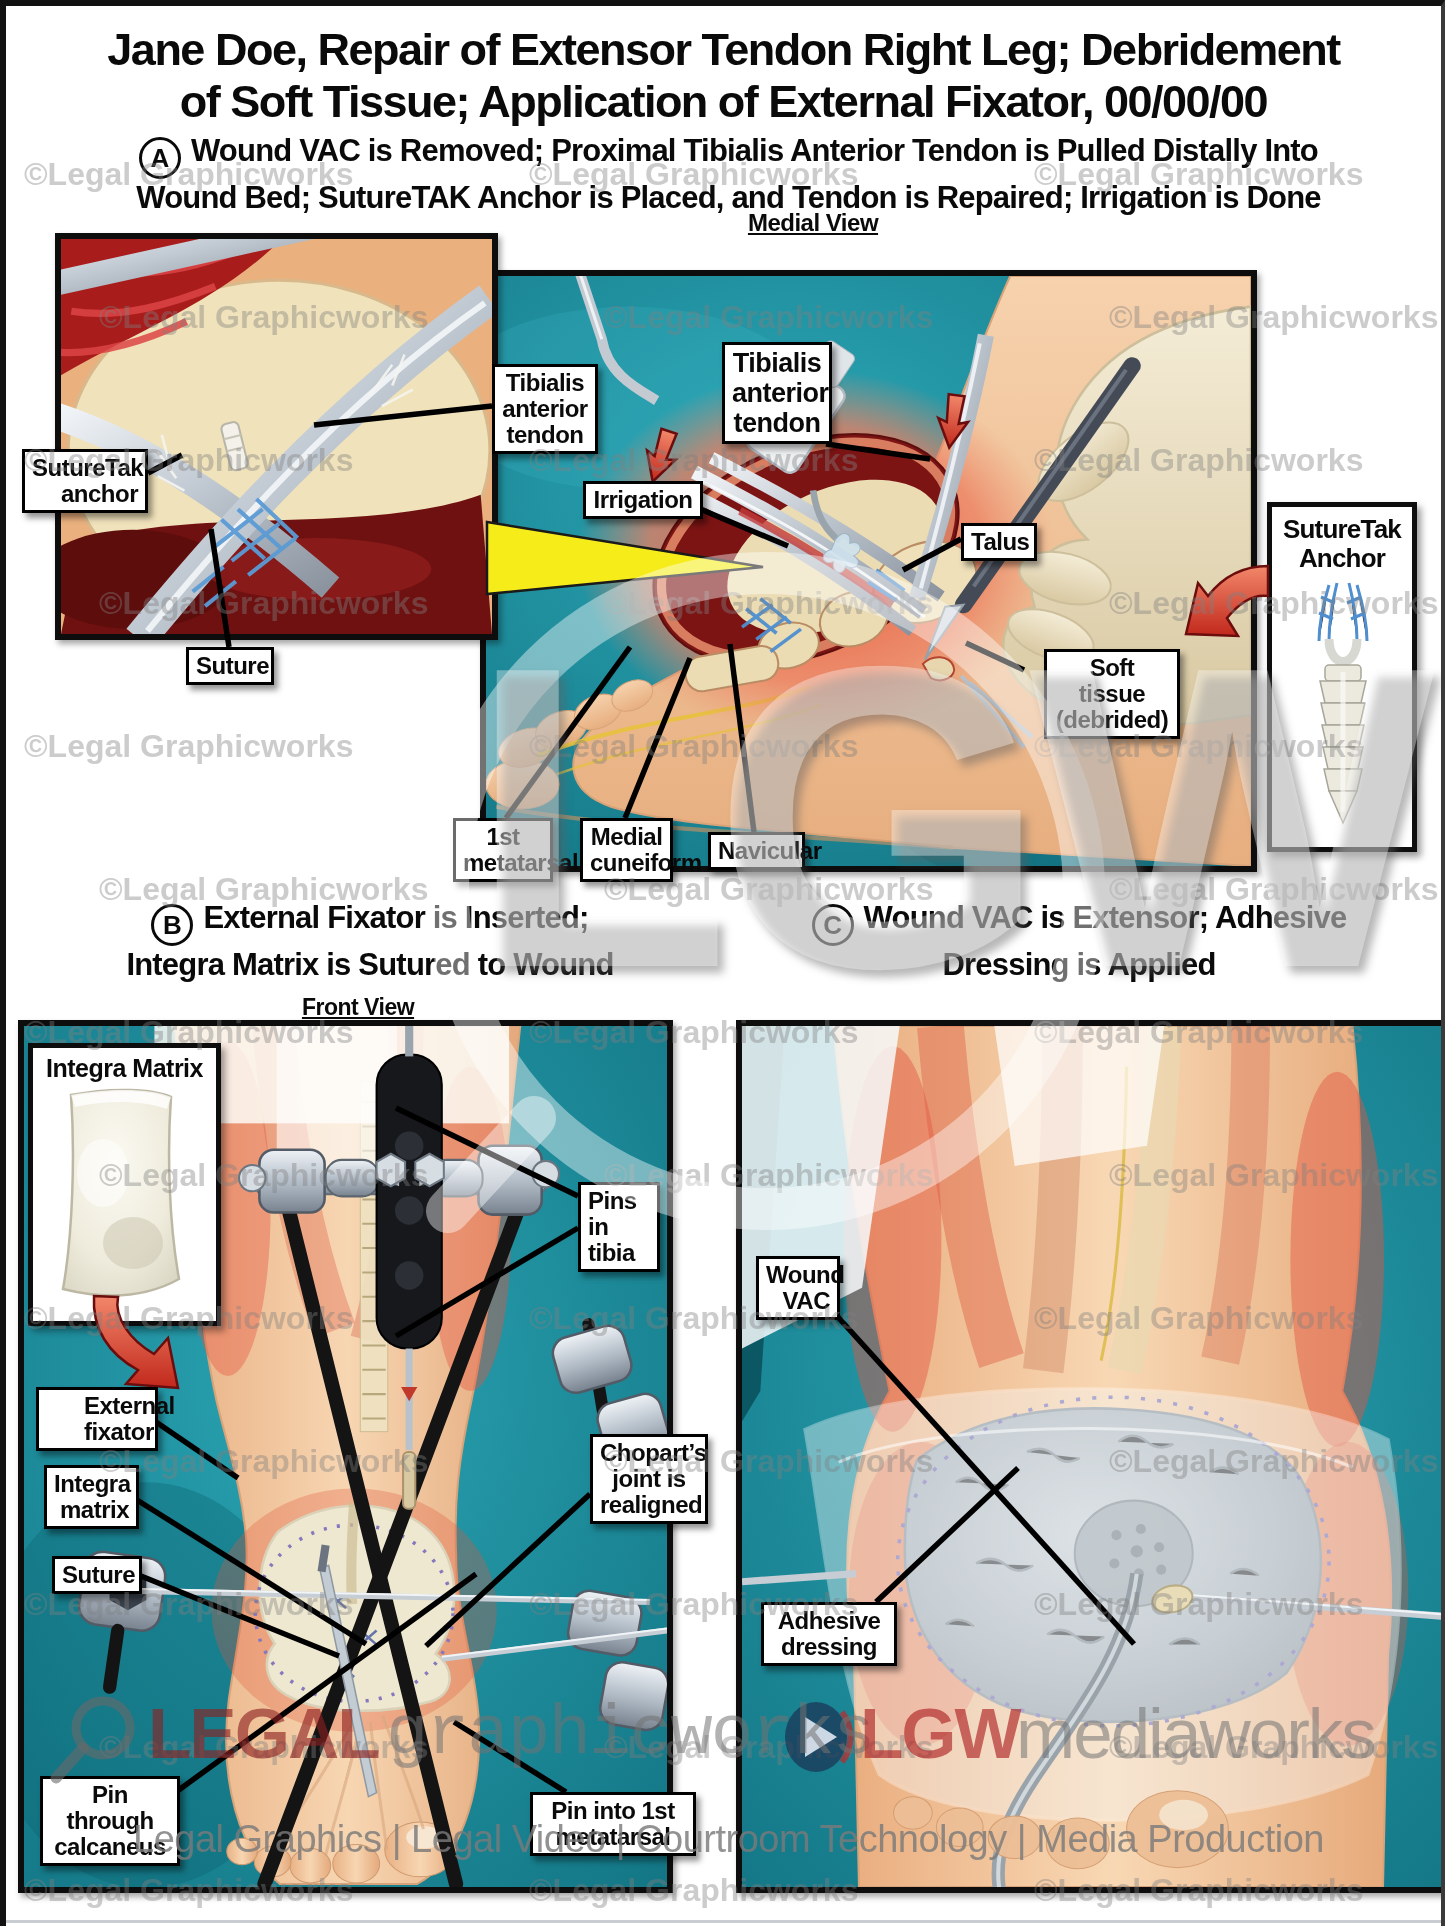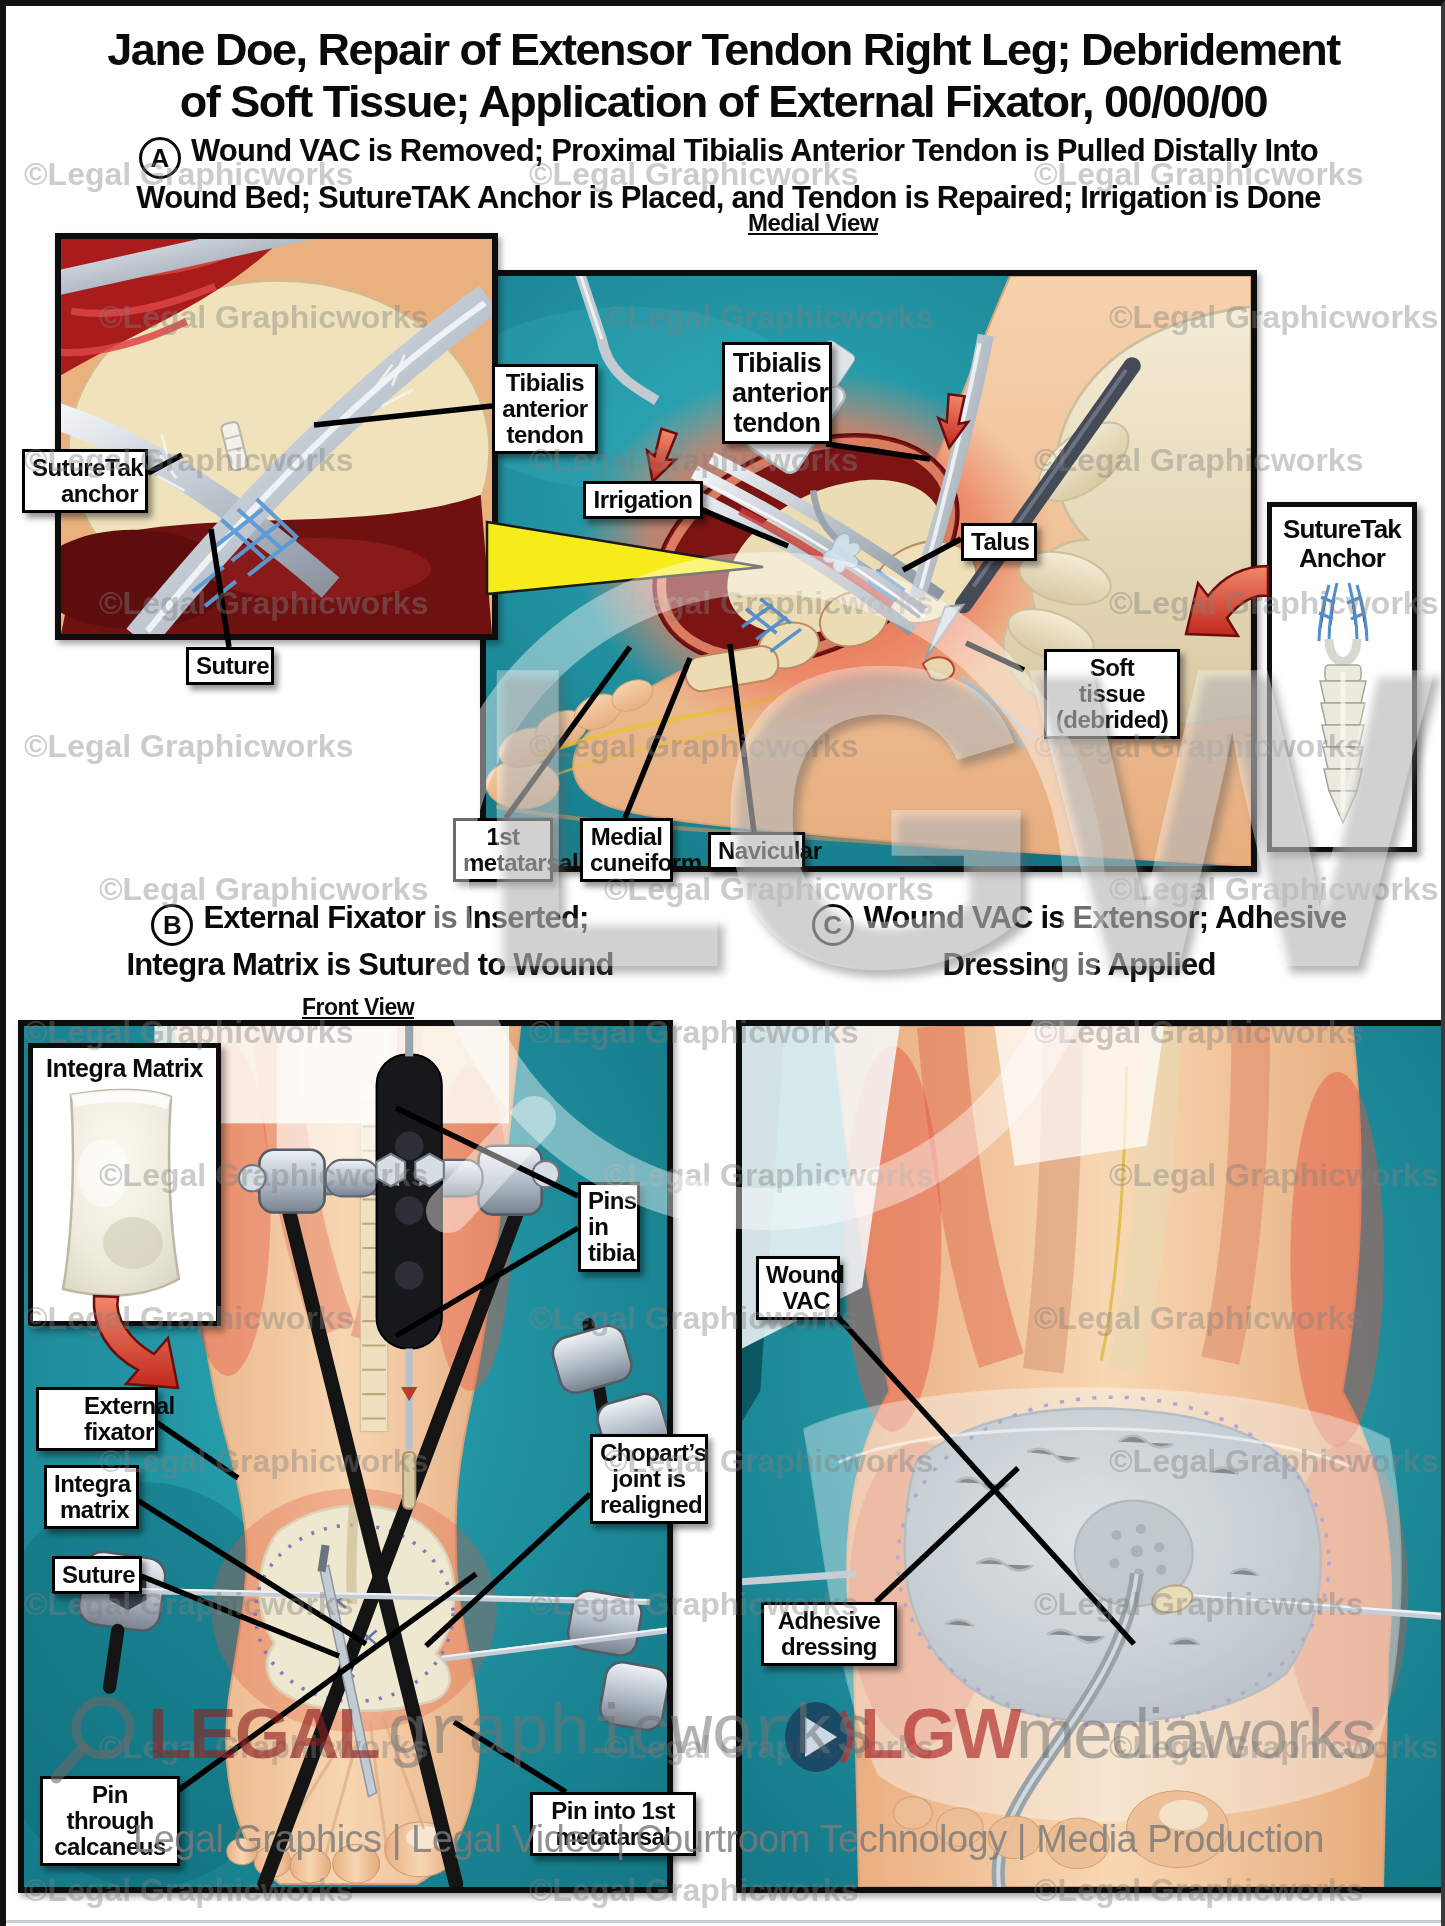--- a/index.html
+++ b/index.html
@@ -496,21 +496,21 @@
   <div class="abs lbl" style="left:577px;top:475px;width:120px;">Irrigation</div>
   <div class="abs lbl" style="left:955px;top:517px;width:76px;">Talus</div>
   <div class="abs lbl" style="left:1018px;top:643px;width:136px;margin-left:20px;">Soft tissue
 (debrided)</div>
   <div class="abs lbl" style="left:447px;top:812px;width:100px;">1st
 metatarsal</div>
   <div class="abs lbl" style="left:574px;top:812px;width:93px;">Medial
 cuneiform</div>
   <div class="abs lbl" style="left:702px;top:826px;width:97px;">Navicular</div>
 
-  <div class="abs lbl" style="left:572px;top:1176px;width:62px;text-align:left;">Pins in
+  <div class="abs lbl" style="left:572px;top:1176px;width:82px;text-align:left;">Pins in
 tibia</div>
   <div class="abs lbl ta-r" style="left:30px;top:1381px;width:122px;padding-left:45px;">External
 fixator</div>
   <div class="abs lbl ta-r" style="left:38px;top:1459px;width:95px;">Integra
 matrix</div>
   <div class="abs lbl" style="left:46px;top:1550px;width:90px;">Suture</div>
   <div class="abs lbl" style="left:584px;top:1428px;width:118px;">Chopart’s
 joint is
 realigned</div>
   <div class="abs lbl" style="left:34px;top:1770px;width:140px;">Pin through

